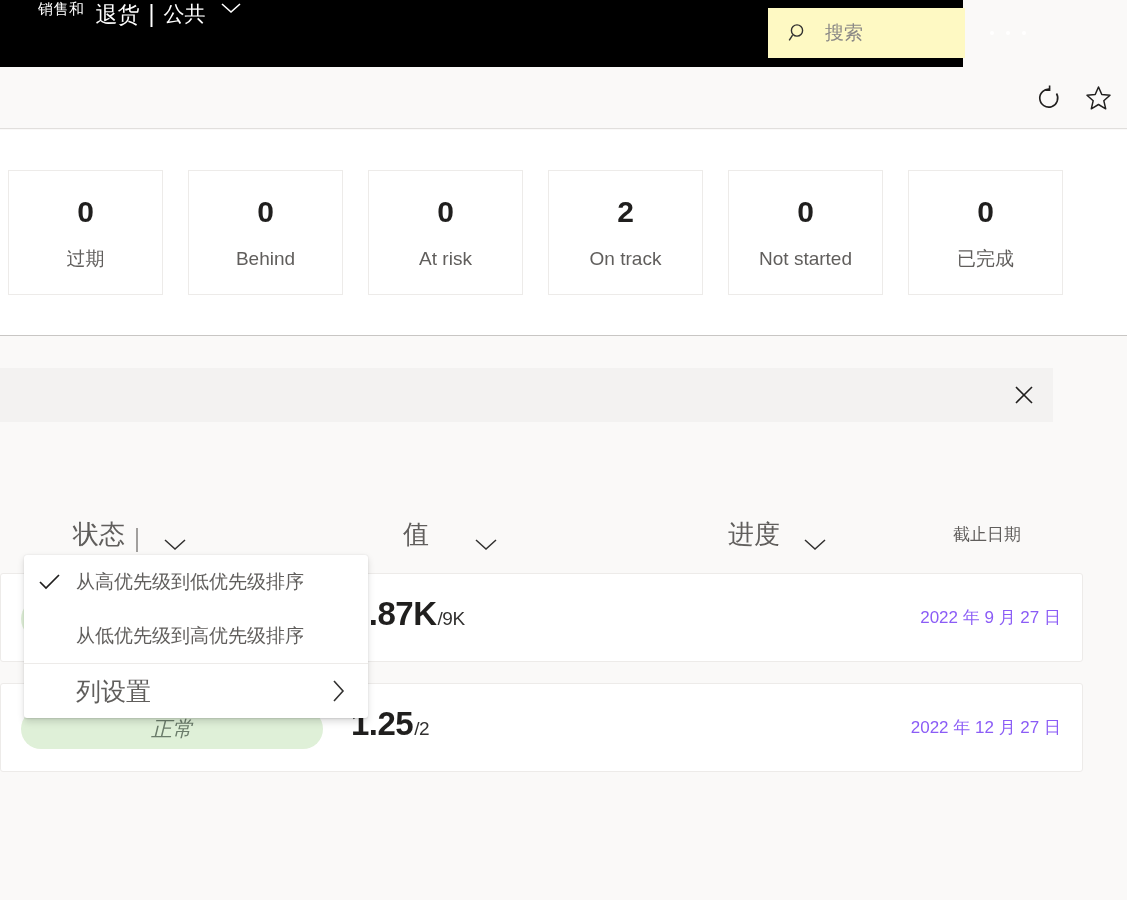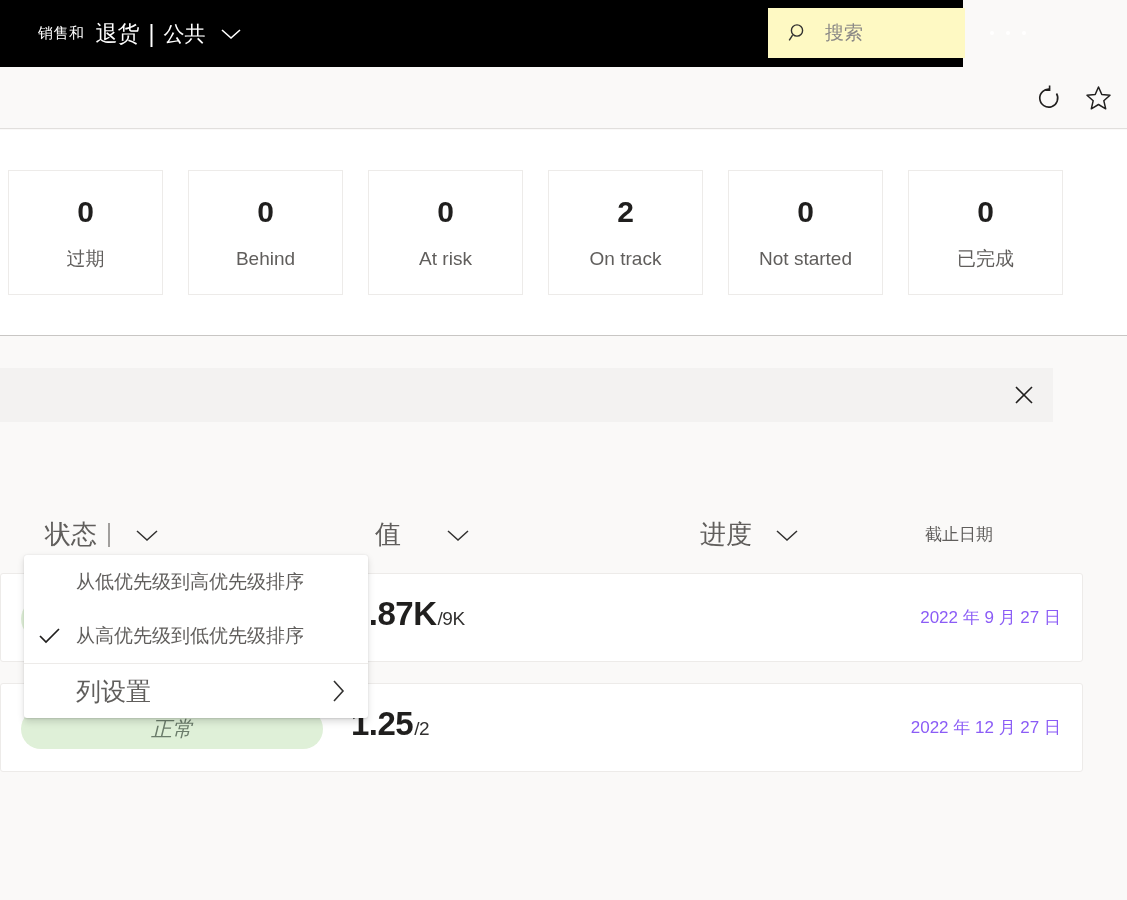--- a/index.html
+++ b/index.html
@@ -7,21 +7,21 @@
     width:1127px; height:900px;
     font-family:"Liberation Sans","DejaVu Sans",sans-serif;
     background:#faf9f8;
     overflow:hidden;
   }
 
   
   .topbar{
     position:absolute; left:0; top:0; width:963px; height:67px;
     background:#000; color:#fff;
-    display:flex; align-items:center;
+    display:flex; align-items:flex-start;
   }
   .tb-small{
     font-size:15px; color:#fff; margin-left:38px; letter-spacing:.5px;
     white-space:nowrap;
   }
   .tb-big{
     font-size:22px; color:#fff; margin-left:11px; font-weight:400;
     white-space:nowrap;
   }
   .tb-pipe{
@@ -76,21 +76,21 @@
     position:absolute; left:0; top:368px; width:1053px; height:54px;
     background:#f3f2f1;
   }
   .notice-close{
     position:absolute; right:15px; top:13px; width:28px; height:28px;
     display:flex; align-items:center; justify-content:center; cursor:pointer;
   }
 
   
   .thead{ position:absolute; left:0; top:505px; width:1127px; height:58px; }
-  .th{ position:absolute; display:flex; align-items:center; }
+  .th{ position:absolute; display:flex; align-items:flex-end;margin-left:28px; }
   .th-text{ font-size:26px; color:#605e5c; white-space:nowrap; }
   .th-text.sm{ font-size:17px; color:#605e5c; }
   .th-sortbar{
     display:inline-block; width:2px; height:24px; background:#a19f9d;
     margin-left:11px; margin-right:14px;
   }
   .th-chev{ display:inline-flex; align-items:center; margin-left:10px; }
 
   .row{
     position:absolute; left:0; width:1083px; height:89px;
@@ -269,31 +269,31 @@
   <div class="value">
     <span>1.25</span>
     <span class="denom">/2</span>
   </div>
   <div class="date">2022 年 12 月 27 日</div>
 </div>
 
 <div class="ctxmenu">
 
   <div class="ctx-item">
-    <span class="ctx-check"></span>
-    <span class="ctx-label">从低优先级到高优先级排序</span>
-  </div>
-
-  <div class="ctx-item">
     <span class="ctx-check">
       <svg width="26" height="20" viewBox="0 0 26 20">
           <polyline points="3,10 9,16 22,3" fill="none" stroke="#201f1e" stroke-width="1.7"></polyline>
         </svg>
     </span>
     <span class="ctx-label">从高优先级到低优先级排序</span>
+  </div>
+
+  <div class="ctx-item">
+    <span class="ctx-check"></span>
+    <span class="ctx-label">从低优先级到高优先级排序</span>
   </div>
 
   <div class="ctx-divider"></div>
 
   <div class="ctx-item big">
     <span class="ctx-check"></span>
     <span class="ctx-label">列设置</span>
     <span class="ctx-sub">
       <svg width="16" height="26" viewBox="0 0 16 26">
           <polyline points="4,3 13,13 4,23" fill="none" stroke="#323130" stroke-width="1.6"></polyline>

